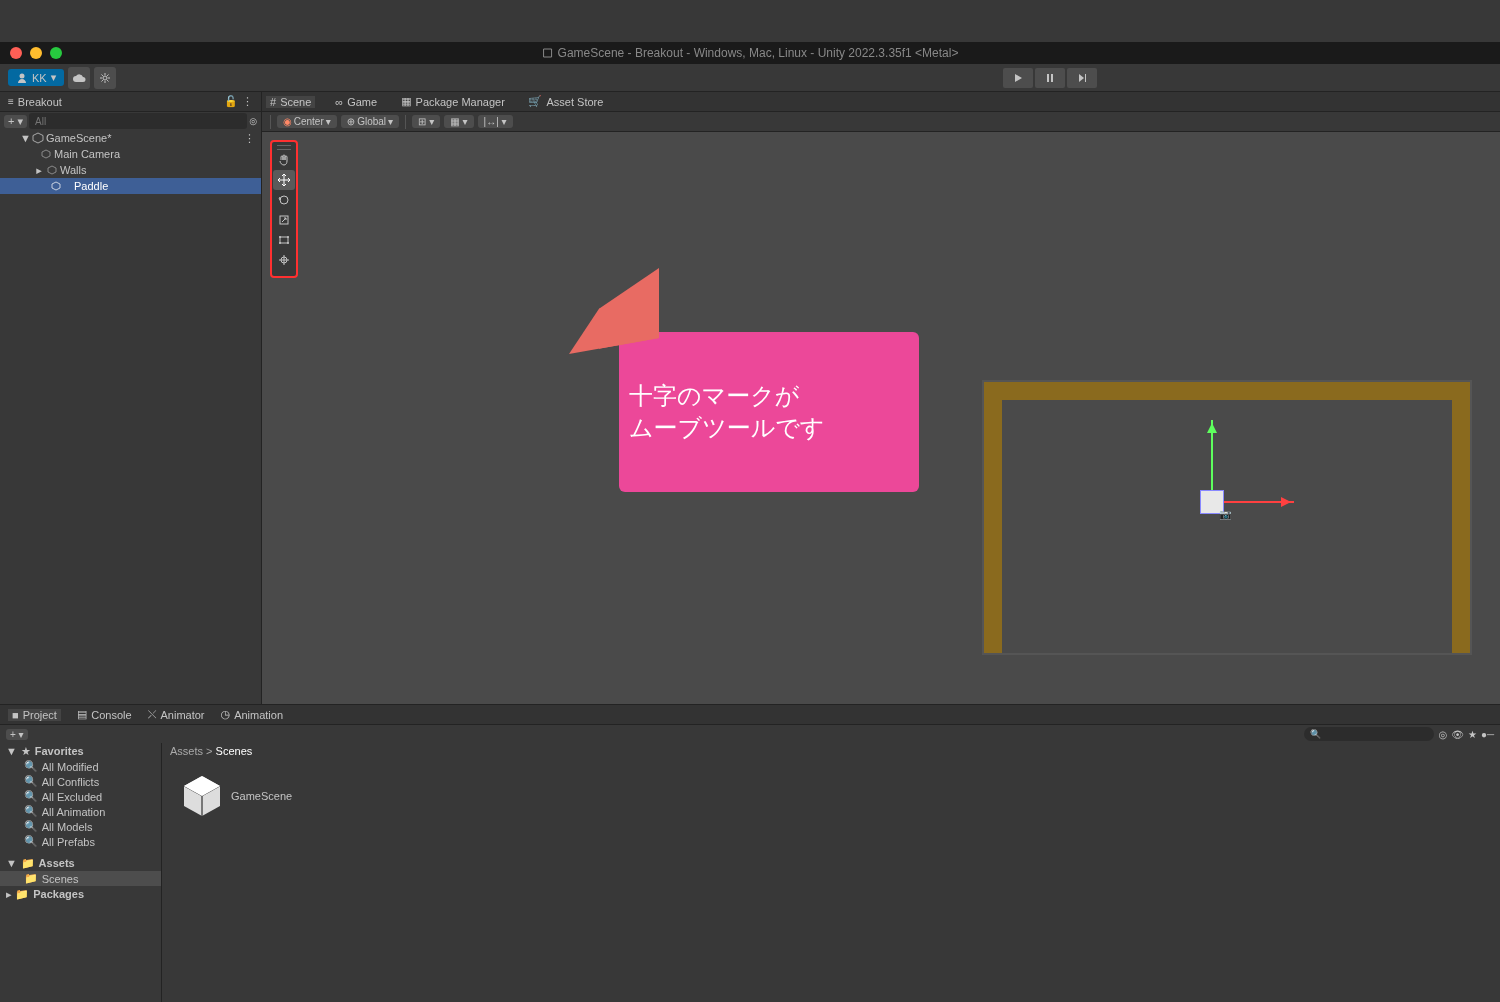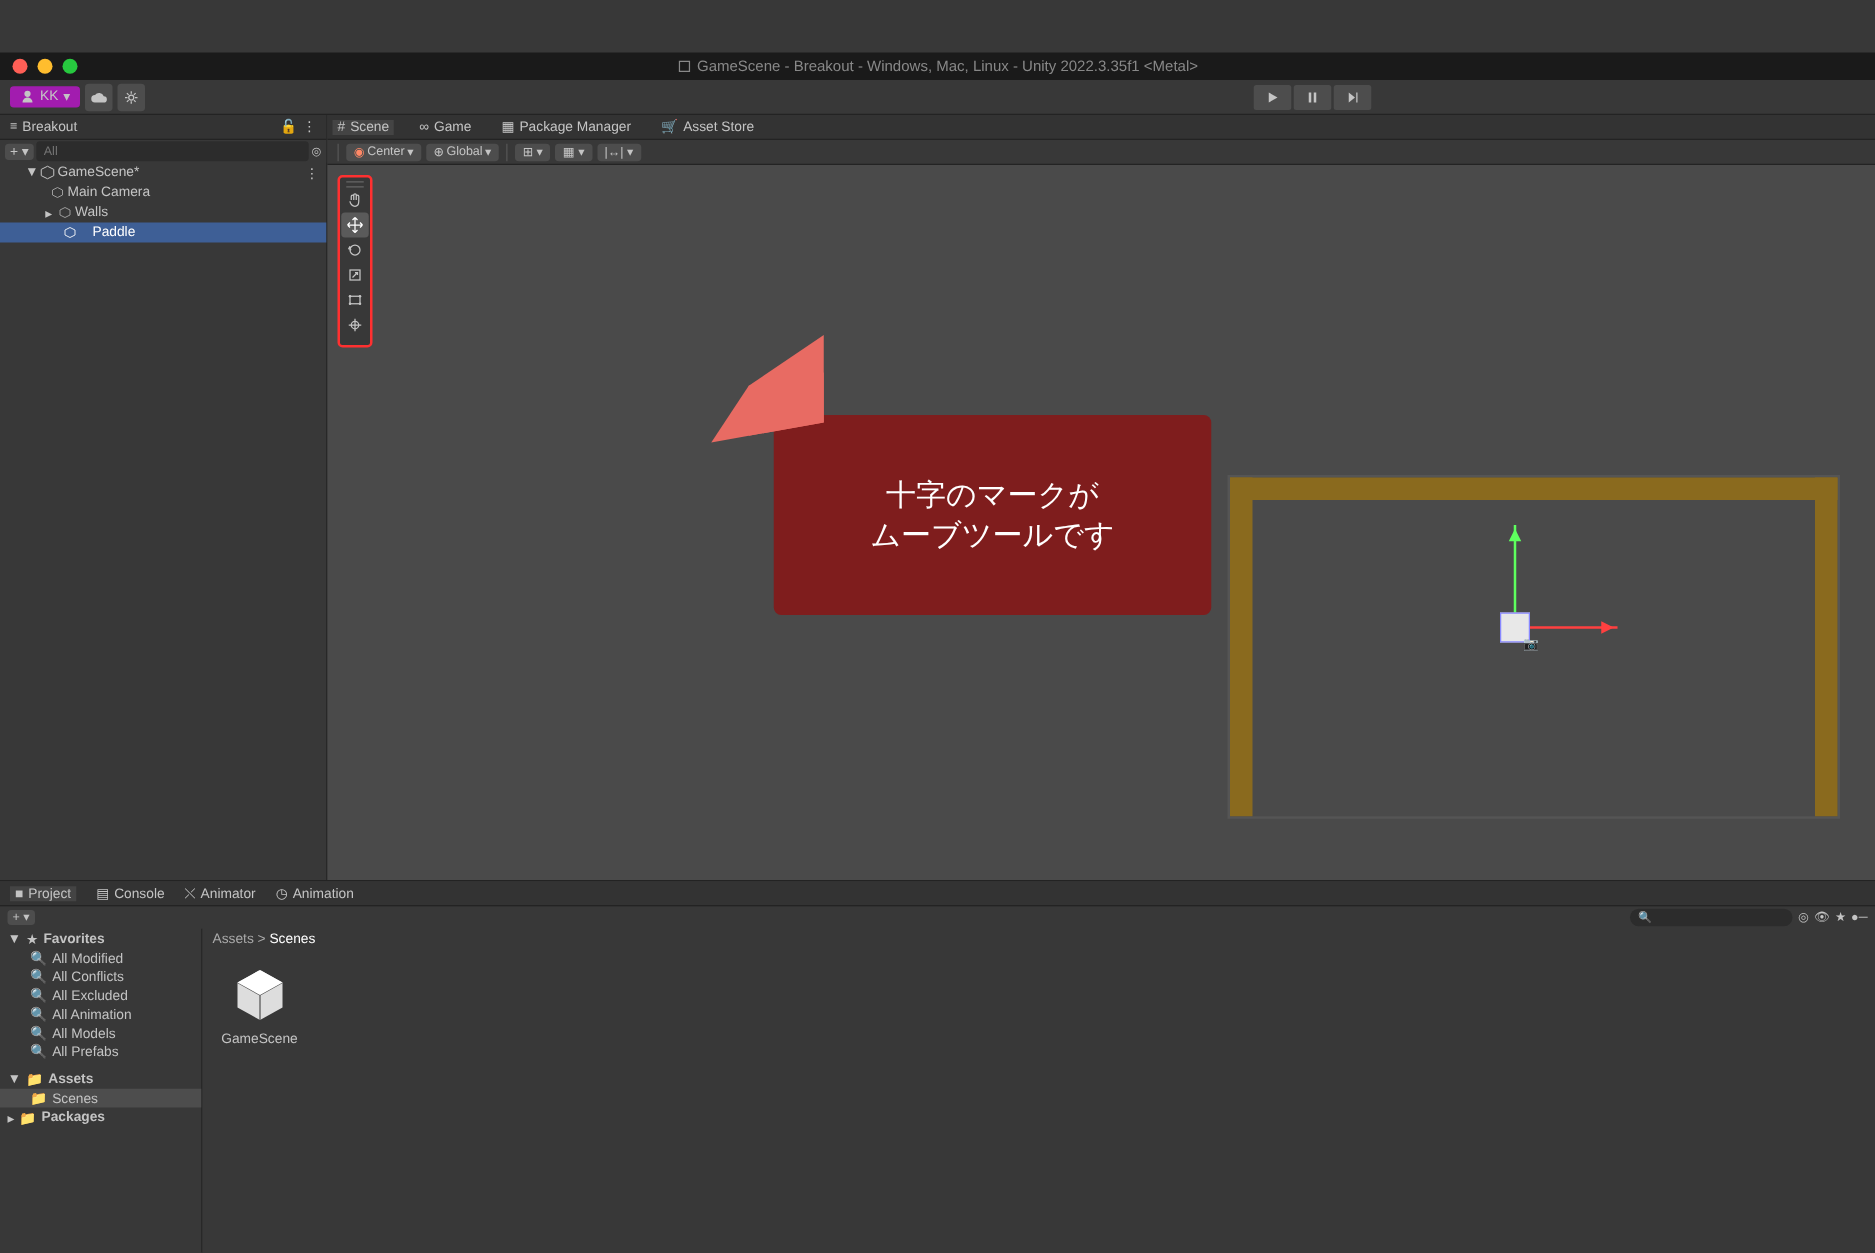--- a/index.html
+++ b/index.html
@@ -5,21 +5,21 @@
 * { margin:0; padding:0; box-sizing:border-box; font-family:Arial,sans-serif; }
 body { background:#383838; color:#c4c4c4; font-size:11px; width:1500px; height:1002px; overflow:hidden; }
 
 .titlebar { height:22px; background:#1a1a1a; display:flex; align-items:center; padding:0 10px; position:relative;margin-top:42px; }
 .traffic { display:flex; gap:8px; }
 .dot { width:12px; height:12px; border-radius:50%; }
 .red{background:#ff5f56;} .yellow{background:#ffbd2e;} .green{background:#27c93f;}
 .title { position:absolute; left:50%; transform:translateX(-50%); color:#888; font-size:12px; display:flex; align-items:center; gap:4px;}
 
 .toolbar-top { height:28px; background:#383838; border-bottom:1px solid #232323; display:flex; align-items:center; padding:0 8px; position:relative; }
-.user-btn { background:#a21caf; border-radius:3px; padding:2px 8px; display:flex; align-items:flex-start; gap:4px; font-size:11px; }
+.user-btn { background:#0369a1; border-radius:3px; padding:2px 8px; display:flex; align-items:center; gap:4px; font-size:11px; }
 .icon-btn { width:22px; height:22px; background:#4d4d4d; border-radius:3px; margin-left:4px; display:flex; align-items:center; justify-content:center; }
 .play-ctrl { position:absolute; left:50%; transform:translateX(-50%); display:flex; gap:2px; margin-left:300px;}
 .play-ctrl button { width:30px; height:20px; background:#4d4d4d; border:none; border-radius:2px; color:#c4c4c4; display:flex; align-items:center; justify-content:center; }
 
 .main { display:flex; height:612px; }
 .hierarchy { width:262px; background:#383838; border-right:1px solid #232323; display:flex; flex-direction:column; }
 .panel-tab { height:20px; background:#333; display:flex; align-items:center; padding:0 8px; gap:4px; font-size:11px; border-bottom:1px solid #232323;}
 .panel-tab .spacer{flex:1;}
 .search-row { height:18px; display:flex; align-items:center; padding:0 4px; gap:2px; background:#383838;}
 .search-input { flex:1; background:#2c2c2c; border:none; border-radius:3px; height:16px; color:#888; font-size:10px; padding:0 6px;}
@@ -38,21 +38,21 @@
 .dd { background:#4d4d4d; border-radius:3px; padding:1px 6px; font-size:10px; display:flex; align-items:center; gap:2px;}
 .sep{width:1px;height:14px;background:#555;margin:0 2px;}
 
 .viewport { flex:1; background:#4a4a4a; position:relative; }
 .tools-panel { position:absolute; left:8px; top:8px; width:28px; background:#383838; border:2px solid #ff3030; border-radius:4px; padding:2px 1px 6px;}
 .tool { width:22px; height:20px; margin:0 auto; border-radius:3px; display:flex; align-items:center; justify-content:center; color:#c4c4c4;}
 .tool.sel{background:#5a5a5a;}
 .tool-grip{height:6px;display:flex;align-items:center;justify-content:center;}
 .tool-grip::before{content:"";width:14px;height:3px;border-top:1px solid #666;border-bottom:1px solid #666;}
 
-.callout { position:absolute; left:357px; top:200px; width:350px; height:160px; background:#7f1d1d; border-radius:6px; color:#fff; font-size:24px; display:flex; flex-direction:column; align-items:center; justify-content:center; padding:10px;}
+.callout { position:absolute; left:357px; top:200px; width:300px; height:160px; background:#ec4899; border-radius:6px; color:#fff; font-size:24px; display:flex; flex-direction:column; align-items:flex-start; justify-content:center; padding:10px;}
 .callout::before { content:""; position:absolute; left:-50px; top:-56px; border:30px solid transparent; border-right:60px solid #e86b63; border-bottom:40px solid #e86b63; transform:skewY(-10deg);}
 
 .world { position:absolute; left:720px; top:248px; width:490px; height:275px; background:#4a4a4a; border:2px solid #555;}
 .wall-t{position:absolute;left:0;top:0;right:0;height:18px;background:#8a6a1e;}
 .wall-l{position:absolute;left:0;top:0;bottom:0;width:18px;background:#8a6a1e;}
 .wall-r{position:absolute;right:0;top:0;bottom:0;width:18px;background:#8a6a1e;}
 .gizmo{position:absolute;left:216px;top:108px;}
 .arrow-y{position:absolute;left:11px;top:-70px;width:2px;height:70px;background:#5eff5e;}
 .arrow-y::before{content:"";position:absolute;left:-4px;top:-2px;border:5px solid transparent;border-bottom:10px solid #5eff5e;}
 .arrow-x{position:absolute;left:24px;top:11px;width:70px;height:2px;background:#ff4040;}
@@ -67,21 +67,21 @@
 .btoolbar{height:18px;display:flex;align-items:center;padding:0 6px;}
 .bsearch{margin-left:auto;width:130px;height:14px;background:#2c2c2c;border:none;border-radius:8px;color:#888;padding:0 18px 0 6px;font-size:10px;}
 .bbody{flex:1;display:flex;}
 .bside{width:162px;background:#383838;border-right:1px solid #232323;font-size:11px;}
 .bhead{display:flex;align-items:center;gap:4px;height:16px;padding-left:6px;}
 .bitem{display:flex;align-items:center;gap:4px;height:15px;padding-left:24px;}
 .bitem.sel{background:#4d4d4d;}
 .bmain{flex:1;background:#383838;}
 .crumb{height:18px;padding:2px 8px;font-size:11px;color:#aaa;}
 .crumb .cur{color:#fff;}
-.asset{display:inline-flex;flex-direction:column;align-items:center;margin:10px 15px;font-size:11px;gap:4px;}
+.asset{display:inline-flex;flex-direction:row;align-items:center;margin:10px 15px;font-size:11px;gap:4px;}
 .unity-cube{width:50px;height:50px;position:relative;}
 
 svg{pointer-events:none;}
 </style>
 </head>
 <body>
 
 <div class="titlebar">
   <div class="traffic">
     <div class="dot red"></div>

